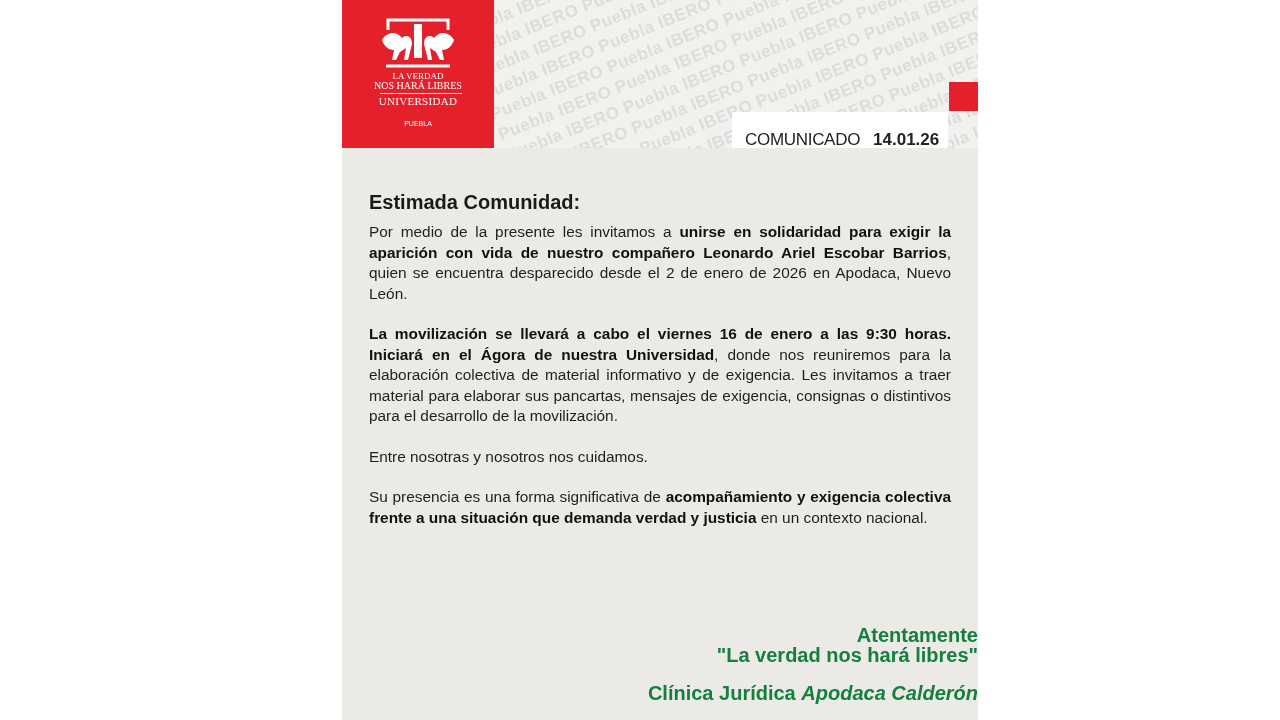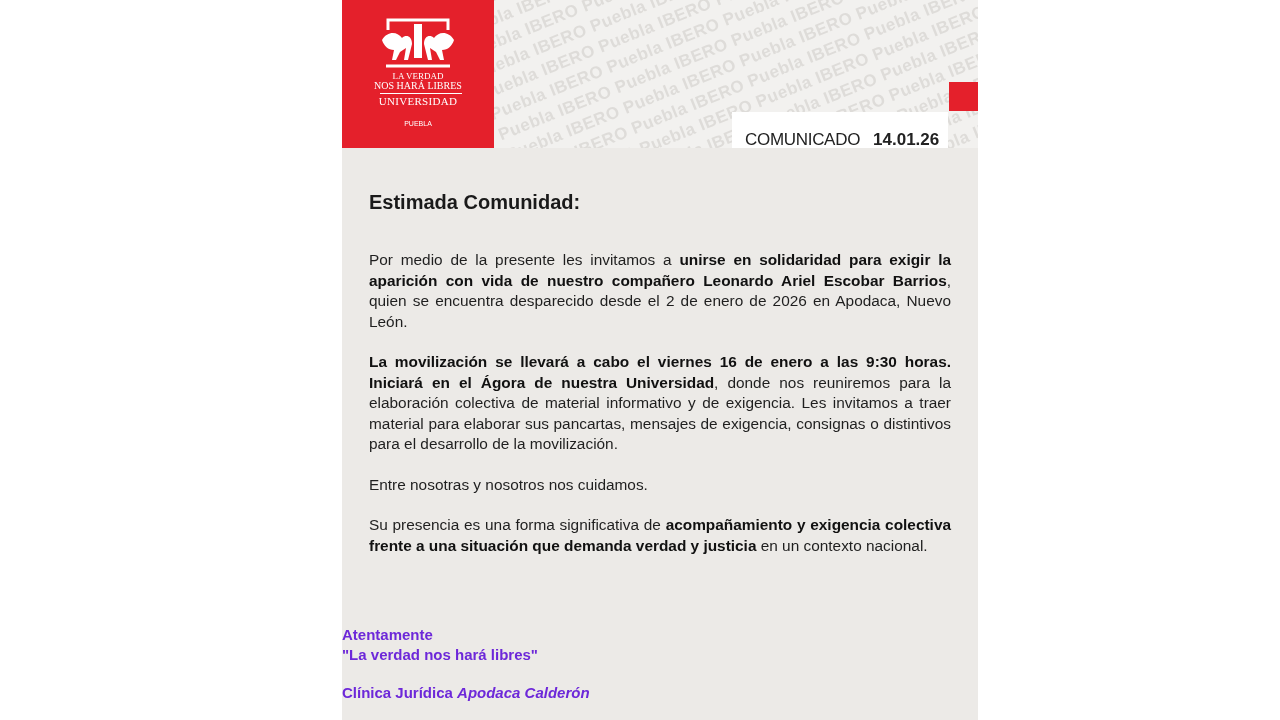--- a/index.html
+++ b/index.html
@@ -14,24 +14,24 @@
   .logo .l2 { position:absolute; top:81px; width:100%; font-family:"Liberation Serif", serif; font-size:10px; line-height:10px; }
   .logo .rule { position:absolute; left:38px; top:93px; width:82px; height:1px; background:#fff; }
   .logo .l3 { position:absolute; top:96px; width:100%; font-family:"Liberation Serif", serif; font-size:11px; line-height:11px; letter-spacing:0.3px; }
   .logo .l4 { position:absolute; top:107px; width:100%; font-family:"Liberation Serif", serif; font-size:11px; line-height:11px;margin-top:41px; }
   .logo .l5 { position:absolute; top:120px; width:100%; font-size:7px; line-height:8px; }
   .redsq { position:absolute; left:607px; top:82px; width:29px; height:29px; background:#e4202b; }
   .badge { position:absolute; left:390px; top:112px; width:216px; height:38px; background:#fff; display:flex; align-items:flex-end; font-size:17px; color:#222; }
   .badge .lbl { margin-left:13px; letter-spacing:-0.3px; }
   .badge .dt { margin-left:13px; font-weight:bold; color:#222;margin-top:48px; }
   .content { position:absolute; left:27px; top:190px; width:582px; color:#1f1f1f; font-size:15.4px; line-height:20.5px; }
-  .greet { font-size:20px; font-weight:bold; color:#1a1a1a; margin:0 0 36px 0; line-height:24px; }
+  .greet { font-size:20px; font-weight:bold; color:#1a1a1a; margin:0 0 8px 0; line-height:24px; }
   .content p { margin:0 0 20px 0; text-align:justify; }
   .content b { font-weight:bold; color:#111; }
-  .sign { position:absolute; left:0; width:636px; text-align:left; color:#6d28d9; font-weight:bold; font-size:15px; line-height:20px; }
+  .sign { position:absolute; left:0; width:636px; text-align:right; color:#15803d; font-weight:bold; font-size:20px; line-height:20px; }
 </style>
 </head>
 <body>
 
 <div class="sheet">
   <div class="header">
     <div class="pattern" id="pattern">
         <div>    IBERO Puebla IBERO Puebla IBERO Puebla IBERO Puebla IBERO Puebla IBERO Puebla IBERO Puebla IBERO Puebla IBERO Puebla IBERO Puebla IBERO Puebla IBERO Puebla IBERO Puebla IBERO Puebla</div>
         <div>IBERO Puebla IBERO Puebla IBERO Puebla IBERO Puebla IBERO Puebla IBERO Puebla IBERO Puebla IBERO Puebla IBERO Puebla IBERO Puebla IBERO Puebla IBERO Puebla IBERO Puebla IBERO Puebla</div>
         <div>    IBERO Puebla IBERO Puebla IBERO Puebla IBERO Puebla IBERO Puebla IBERO Puebla IBERO Puebla IBERO Puebla IBERO Puebla IBERO Puebla IBERO Puebla IBERO Puebla IBERO Puebla IBERO Puebla</div>

